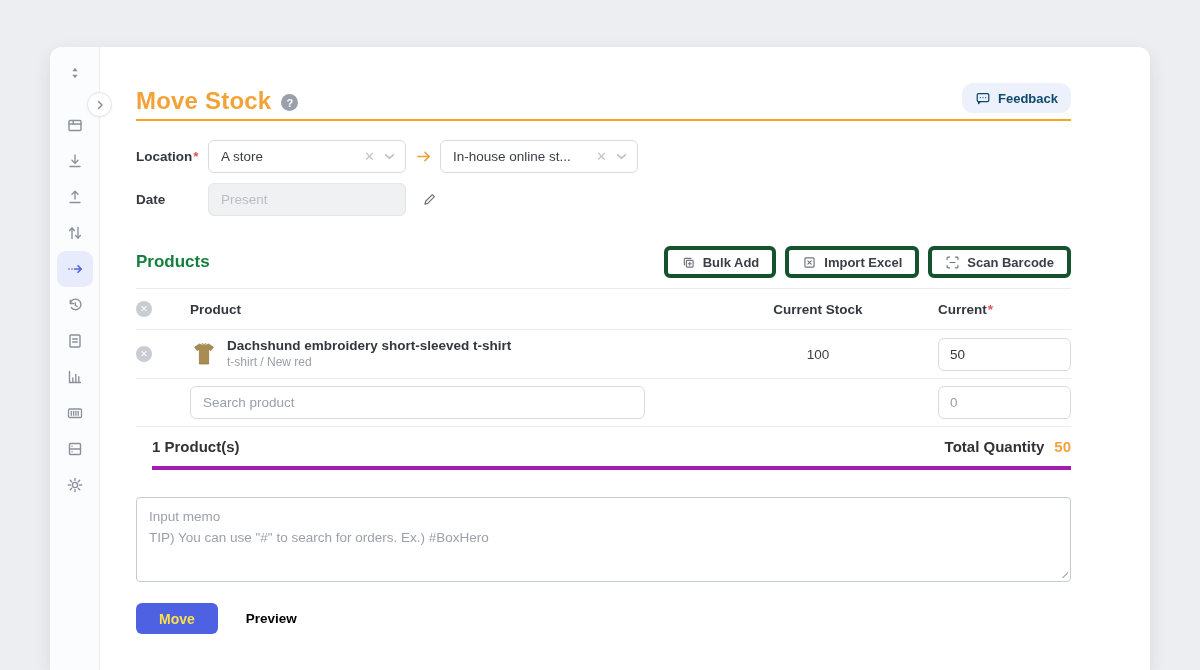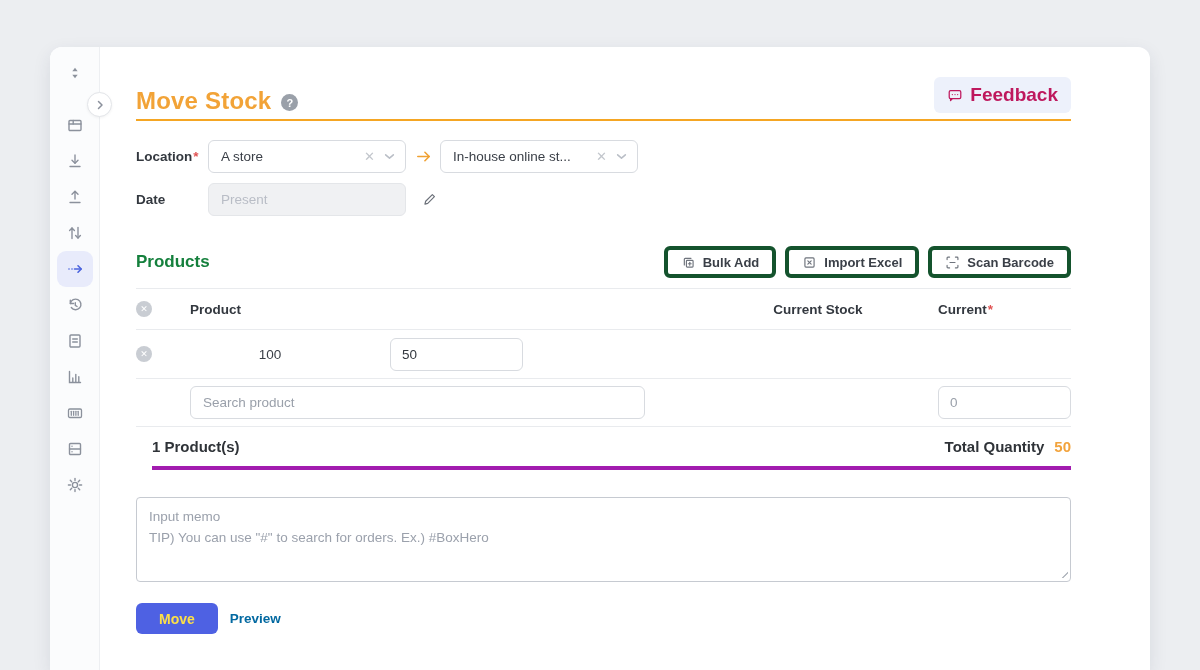--- a/index.html
+++ b/index.html
@@ -27,22 +27,22 @@
   .content { flex:1; padding:0 79px 0 36px; }
   .page-header { height:74px; display:flex; align-items:flex-end;
                  padding-bottom:4px; border-bottom:2px solid #f5a623; }
   .page-title { font-size:24px; font-weight:bold; color:#f2a337; letter-spacing:.2px; }
   .help-icon { width:17px; height:17px; border-radius:50%; background:#9aa0a9;
                color:#fff; font-size:11px; font-weight:bold; display:inline-flex;
                align-items:center; justify-content:center; margin-left:10px;
                margin-bottom:4px; cursor:pointer; }
   .spacer { flex:1; }
   .feedback-btn { display:flex; align-items:center; gap:7px; background:#edf1fb;
-                  color:#be185d; border:none; border-radius:6px; padding:7px 13px;
-                  font-size:19px; font-weight:bold; cursor:pointer; margin-bottom:2px;
+                  color:#0c4a6e; border:none; border-radius:11px; padding:7px 13px;
+                  font-size:13px; font-weight:bold; cursor:pointer; margin-bottom:2px;
                   font-family:inherit; }
 
   
   .form { margin-top:19px; }
   .form-row { display:flex; align-items:center; margin-bottom:10px; height:33px; }
   .form-label { width:72px; font-size:13.5px; font-weight:bold; color:#33383f; flex:none; }
   .req { color:#e05252; margin-left:1px; }
   .select { width:198px; height:33px; border:1px solid #d8dbe0; border-radius:6px;
             background:#fff; display:flex; align-items:center; padding:0 10px 0 12px;
             font-size:13.5px; color:#3a3f47; cursor:pointer; }
@@ -109,21 +109,21 @@
           overflow:hidden; pointer-events:none; }
   .grip i { position:absolute; display:block; width:14px; border-top:1px solid #9aa0aa;
             transform:rotate(-45deg); }
   .grip i:nth-child(1){ left:-2px; top:7px; } .grip i:nth-child(2){ left:2px; top:9px; }
 
   
   .actions { margin-top:21px; display:flex; align-items:center; }
   .move-btn { background:#4e61e3; color:#fde047; border:none; border-radius:6px;
               height:31px; padding:0 23px; font-size:14px; font-weight:bold;
               cursor:pointer; font-family:inherit; }
-  .preview-link { margin-left:12px; color:#0369a1; font-size:13.5px; font-weight:bold;
+  .preview-link { margin-left:28px; color:#000000; font-size:13.5px; font-weight:bold;
                   text-decoration:none; cursor:pointer; }
 </style>
 </head>
 <body>
 
 <div class="card">
 
   <div class="sidebar">
     <div class="side-icon top">
       <svg width="16" height="16" viewBox="0 0 18 18" fill="currentColor">
@@ -325,20 +325,32 @@
           </span>
         <span class="col-product th">Product</span>
         <span class="col-stock th"><span>Current Stock</span></span>
         <span class="col-qty th"><span>Current</span><span class="req">*</span></span>
       </div>
 
       <div class="trow item">
         <span class="col-remove">
             <span class="remove-icon">✕</span>
           </span>
+        <span class="col-product">
+          <span class="thumb">
+            <svg width="28" height="30" viewBox="0 0 24 24">
+                <path fill="#a98c52" stroke="#8f7440" stroke-width="0.6" d="M8.2 3.4 4 6l2 3.1 2-1.1v12.6h8V8l2 1.1 2-3.1-4.2-2.6-1.6.8a3.6 2.6 0 0 1-4.4 0z"></path>
+                <path fill="#8f7440" d="M9.8 3.2a2.6 1.8 0 0 0 4.4 0l-.8-.4a1.8 1.2 0 0 1-2.8 0z"></path>
+              </svg>
+          </span>
+          <span>
+            <div class="pname">Dachshund embroidery short-sleeved t-shirt</div>
+            <div class="pattrs">t-shirt / New red</div>
+          </span>
+        </span>
         <span class="col-stock stock-val">100</span>
         <span class="col-qty">
           <input class="qty-input" value="50" style="">
         </span>
       </div>
 
       <div class="trow searchrow">
         <span class="col-remove"></span>
         <span class="col-product">
           <input class="search-input" placeholder="Search product" style="">

